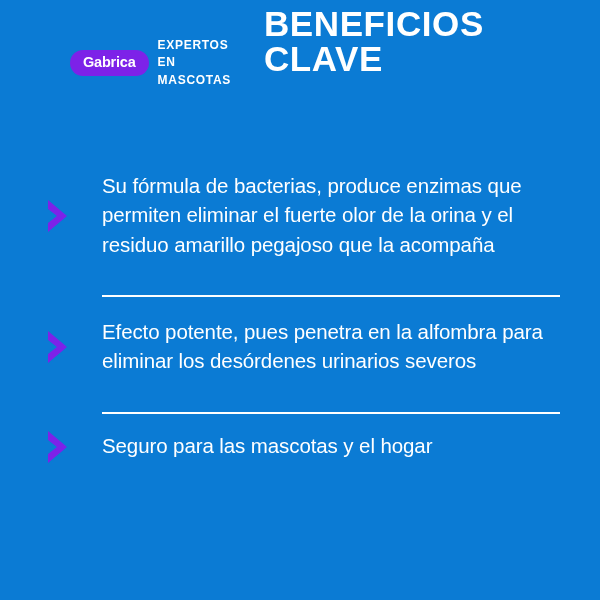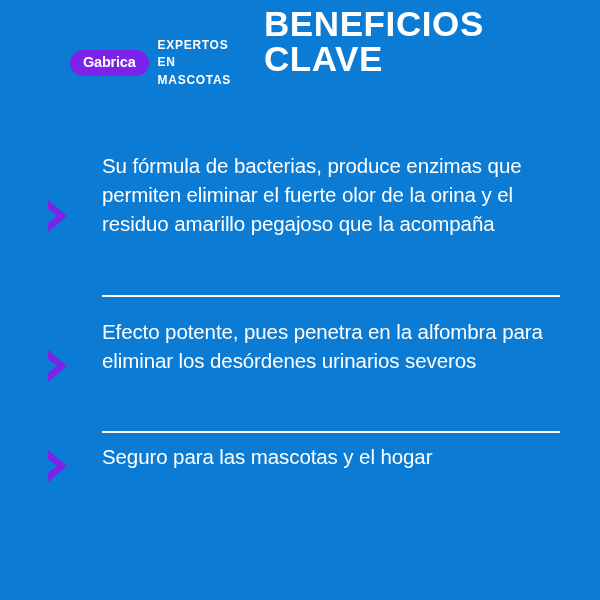--- a/index.html
+++ b/index.html
@@ -76,21 +76,21 @@
   
   .benefits {
     position: absolute;
     top: 135px;
     left: 46px;
     width: 520px;
   }
 
   .benefit {
     display: flex;
-    align-items: flex-start;
+    align-items: center;
     position: relative;
   }
 
   .benefit-arrow {
     width: 34px;
     flex: 0 0 34px;
     display: flex;
     justify-content: flex-start;
     align-items: center;
     padding-top: 2px;
@@ -104,21 +104,21 @@
     line-height: 1.42;
     letter-spacing: -0.1px;
     padding-left: 22px;
     padding-right: 2px;
   }
 
   
   .b1 { padding-top: 16px; }
   .b1 .benefit-arrow { align-items: center; height: 128px; }
 
-  .b2 { padding-top: 20px; }
+  .b2 { padding-top: 1px; }
   .b2 .benefit-arrow { align-items: center; height: 96px; }
 
   .b3 { padding-top: 9px; }
   .b3 .benefit-arrow { align-items: center; height: 46px; }
 
   .divider {
     height: 2px;
     background: #ffffff;
     margin: 16px 0 0 56px;
     width: 458px;

